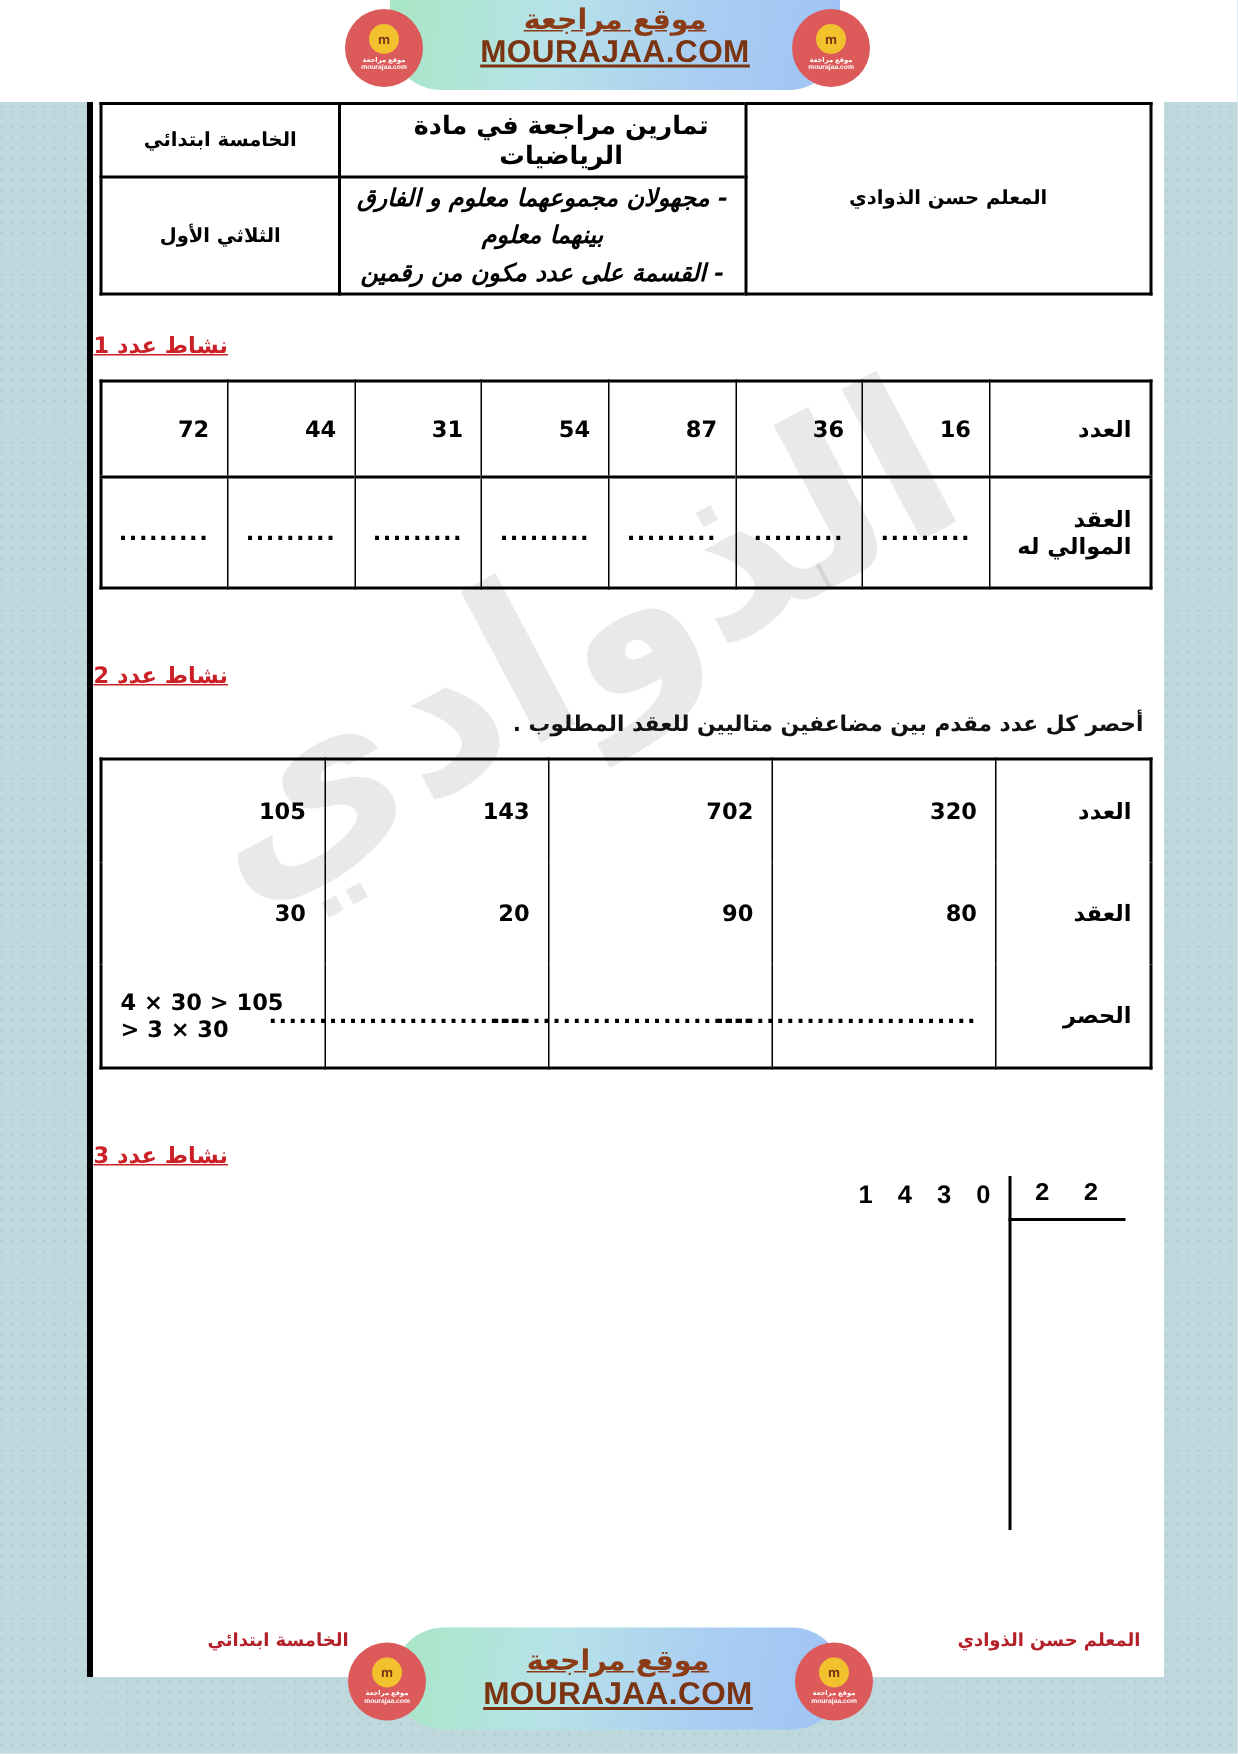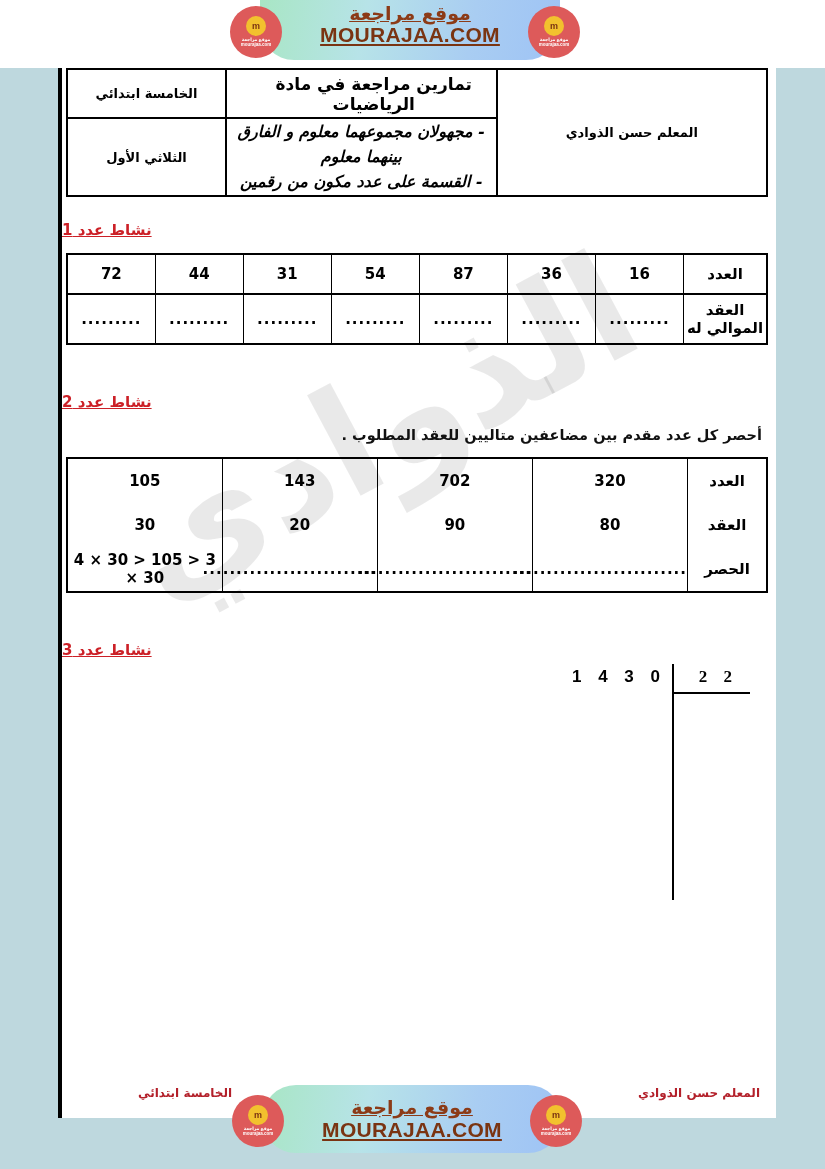--- a/index.html
+++ b/index.html
@@ -179,27 +179,26 @@
   table.ex {
     border-collapse: collapse;
     table-layout: fixed;
     margin: 14px 8px 0 8px;
     width: 702px;
     border: 2px solid #000;
   }
   table.ex td {
     border-left: 1.5px solid #000;
     border-right: 1.5px solid #000;
-    text-align: center;
     vertical-align: middle;
     font-family: "DejaVu Sans", sans-serif;
     font-weight: bold;
     font-size: 15px;
     color: #000;
-    padding: 0;
+    padding: 12px;
   }
   table.ex tr.split-row td { border-bottom: 2px solid #000; }
   td.rowhead {
     font-size: 14px;
     width: 82px;
     border-right: none;
   }
   td.dots {
     font-size: 13px;
     letter-spacing: 1px;
@@ -226,21 +225,21 @@
     right: 110px; top: 0;
     font-family: "Liberation Sans", sans-serif;
     font-size: 17px;
     font-weight: bold;
     letter-spacing: 6px;
     direction: ltr;
   }
   .div-divisor {
     position: absolute;
     right: 38px; top: 0;
-    font-family: Liberation Serif, serif;
+    font-family: Liberation Mono, monospace;
     font-size: 17px;
     font-weight: bold;
     letter-spacing: 6px;
     direction: ltr;
   }
   .div-vline {
     position: absolute;
     right: 102px; top: -3px;
     width: 2.5px; height: 236px;
     background: #000;

